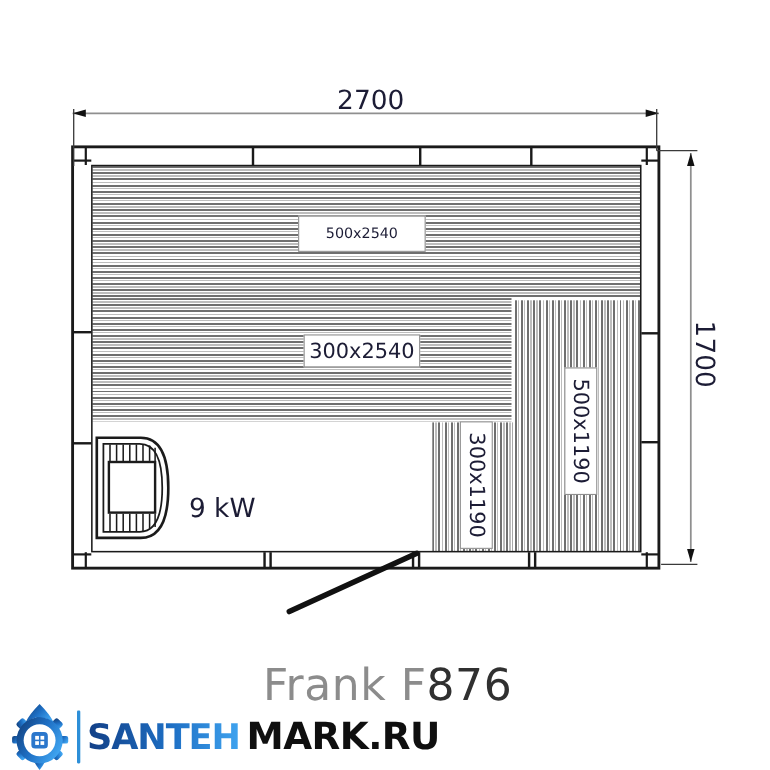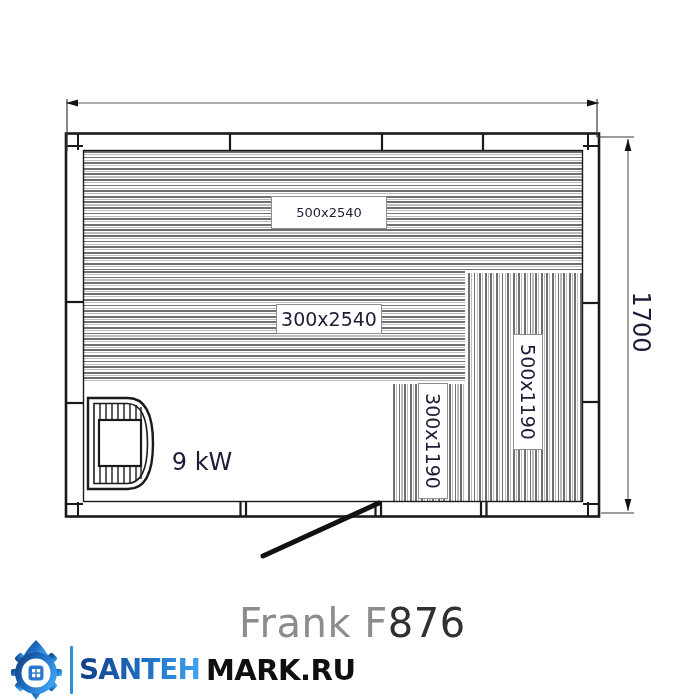--- a/index.html
+++ b/index.html
@@ -39,31 +39,31 @@
   .model-title{
     position:absolute;font-size:40px;letter-spacing:0.5px;white-space:nowrap;
   }
   .model-light{color:#8c8c8c;}
   .model-dark{color:#303030;}
   .logo{
     position:absolute;display:flex;align-items:center;gap:6px;
   }
   .logo-sep{width:3px;height:48px;background:#2d8fd8;border-radius:1px;}
   .logo-santeh{
-    font-size:28px;font-weight:800;letter-spacing:-1px;color:#1565c0;line-height:1;
+    font-size:32px;font-weight:800;letter-spacing:-1px;color:#1565c0;line-height:1;
   }
   @supports ((background-clip:text) or (-webkit-background-clip:text)){
     .logo-santeh{
       background:linear-gradient(90deg,#123f86 0%,#1e6fc4 55%,#3fa3ef 100%);
       -webkit-background-clip:text;background-clip:text;
       -webkit-text-fill-color:transparent;color:transparent;
     }
   }
   .logo-mark{
-    font-size:29px;font-weight:800;letter-spacing:-0.5px;color:#0f0f0f;line-height:1;
+    font-size:34px;font-weight:800;letter-spacing:-0.5px;color:#0f0f0f;line-height:1;
   }
 </style>
 </head>
 <body>
 
 <div class="canvas">
 
   <div class="abs hatch-h" style="left:84px;top:151px;width:498px;height:120px;"></div>
   <div class="abs hatch-h" style="left:84px;top:271px;width:381px;height:112px;"></div>
   <div class="abs hatch-v" style="left:468px;top:273px;width:114px;height:228px;"></div>
@@ -138,20 +138,21 @@
         <line x1="118" y1="467" x2="118" y2="483"></line>
         <line x1="124" y1="467" x2="124" y2="483"></line>
         <line x1="130" y1="467" x2="130" y2="483"></line>
         <line x1="136" y1="467" x2="136" y2="481"></line>
         <line x1="141" y1="467" x2="141" y2="479"></line>
       </g>
       <rect x="99" y="420" width="42" height="46" stroke-width="2.2"></rect>
     </g>
   </svg>
 
+  <div class="dim-text" style="left:297px;top:78px;width:80px;height:26px;">2700</div>
   <div class="dim-text rot90" style="left:611px;top:309px;width:60px;height:26px;">1700</div>
 
   <div class="bench-label" style="left:271px;top:196px;width:114px;height:31px;font-size:13px;">500x2540</div>
   <div class="bench-label" style="left:276px;top:304px;width:104px;height:28px;">300x2540</div>
   <div class="bench-label rot90" style="left:470px;top:377px;width:114px;height:28px;">500x1190</div>
   <div class="bench-label rot90" style="left:375px;top:426px;width:114px;height:28px;">300x1190</div>
 
   <div class="dim-text" style="left:170px;top:449px;width:64px;height:26px;">9 kW</div>
 
   <div class="model-title" style="left:239px;top:600px;">

